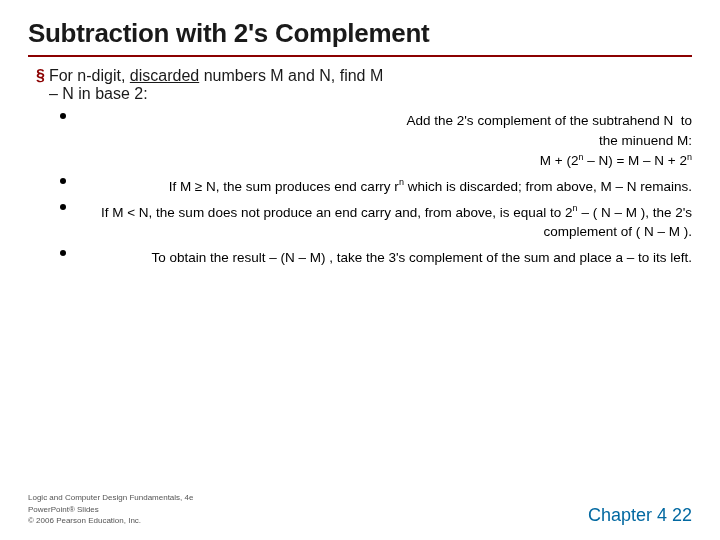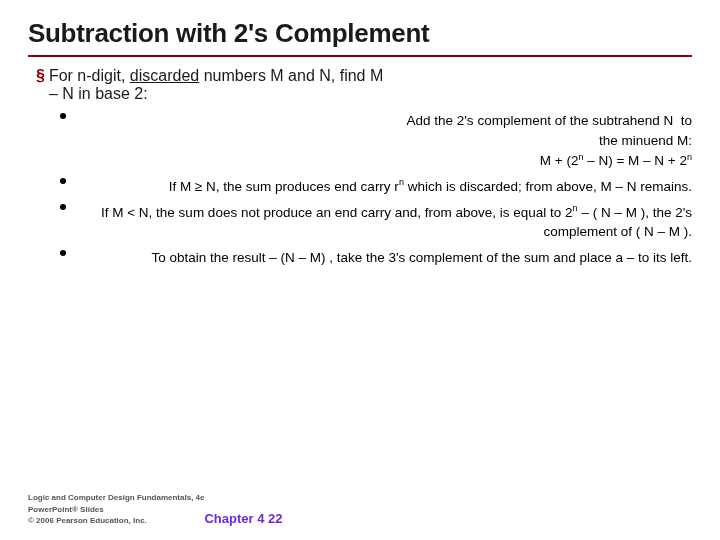--- a/index.html
+++ b/index.html
@@ -80,32 +80,32 @@
     sup {
       font-size: 9px;
       vertical-align: super;
     }
     .indent-line {
       padding-left: 40px;
     }
     .footer {
       margin-top: auto;
       display: flex;
+      justify-content: space-between;
       align-items: flex-end;
       padding-top: 6px;
-      font-weight: bold;
     }
     .footer-left {
       font-size: 8px;
       color: #555;
       line-height: 1.4;
     }
     .footer-right {
-      font-size: 13px;
-      color: #6d28d9;
+      font-size: 18px;
+      color: #0369a1;
     }
   </style>
 </head>
 <body>
 
 <div class="slide">
   <div class="slide-title">Subtraction with 2's Complement</div>
   <hr class="title-divider">
 
   <div class="main-bullet">

